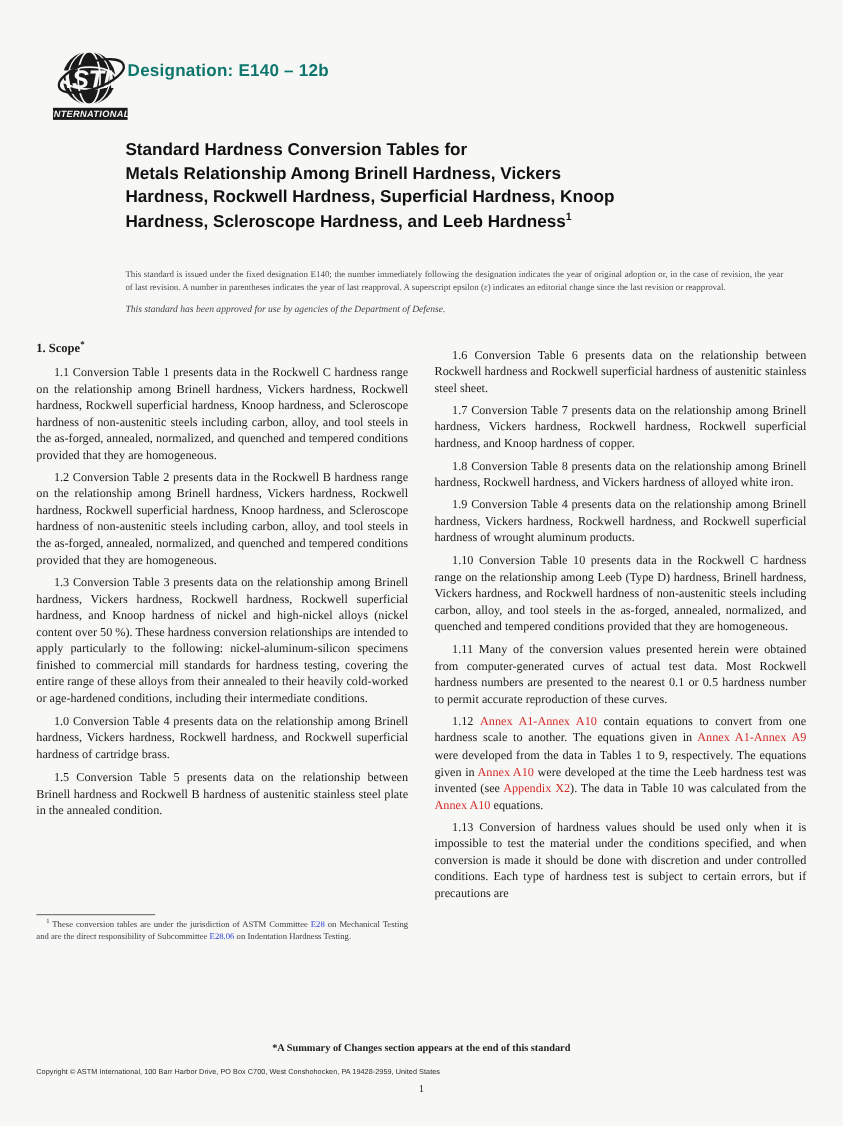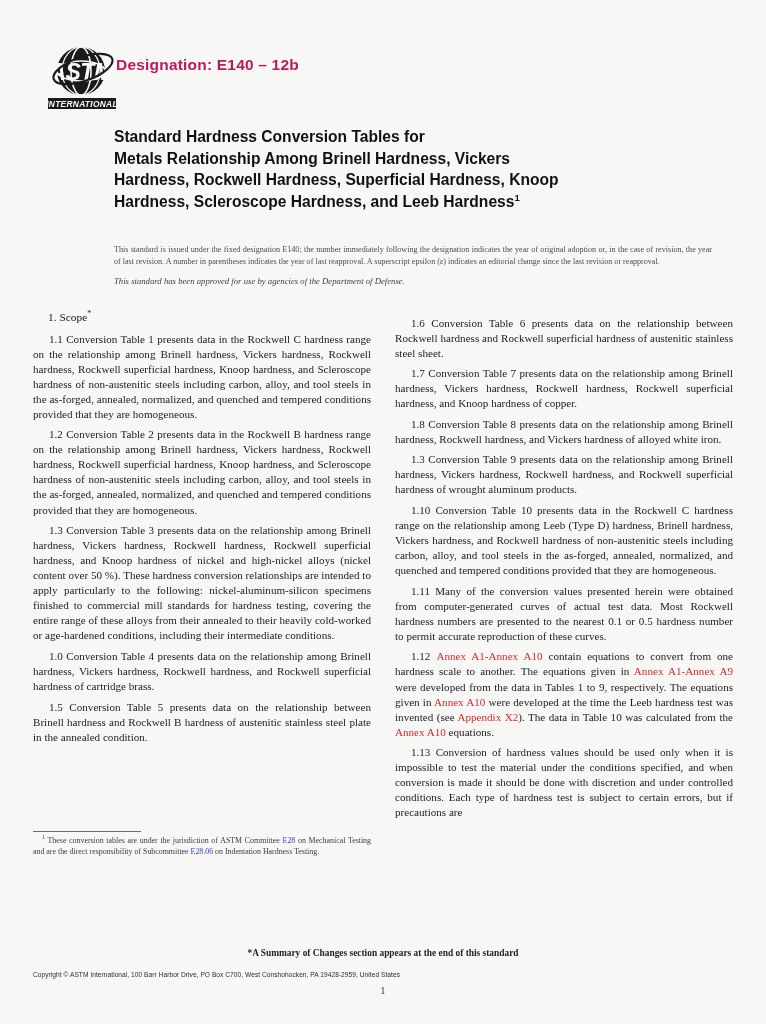--- a/index.html
+++ b/index.html
@@ -34,21 +34,21 @@
   }
   .logo-svg { display: block; }
   .designation {
     position: absolute;
     left: 68px;
     top: 16px;
     font-family: "Liberation Sans", sans-serif;
     font-weight: bold;
     font-size: 15.5px;
     letter-spacing: 0.2px;
-    color: #be185d;
+    color: #0f766e;
   }
 
   
   .title-block {
     position: absolute;
     left: 114px;
     top: 126px;
     width: 600px;
     font-family: "Liberation Sans", sans-serif;
     font-weight: bold;
@@ -94,23 +94,23 @@
     width: 338px;
     font-size: 11.1px;
     line-height: 15.05px;
     text-align: justify;
     color: #1b1b1b;
   }
   .col-left  { left: 0; }
   .col-right { left: 362px; }
 
   h2.scope-head {
-    margin: 0 0 1px 15px;
+    margin: 0 0 1px 0;
     font-size: 11.4px;
-    font-weight: normal;
+    font-weight: bold;
     line-height: 15px;
   }
   h2.scope-head sup { font-size: 8px; vertical-align: super; line-height: 0; }
 
   p.para {
     margin: 0;
     padding-top: 5.5px;
     text-indent: 16px;
     hyphens: auto;
   }
@@ -228,21 +228,21 @@
       <p class="para">1.2 Conversion Table 2 presents data in the Rockwell B hardness range on the relationship among Brinell hardness, Vickers hardness, Rockwell hardness, Rockwell superficial hardness, Knoop hardness, and Scleroscope hardness of non-austenitic steels including carbon, alloy, and tool steels in the as-forged, annealed, normalized, and quenched and tempered conditions provided that they are homogeneous.</p>
       <p class="para">1.3 Conversion Table 3 presents data on the relationship among Brinell hardness, Vickers hardness, Rockwell hardness, Rockwell superficial hardness, and Knoop hardness of nickel and high-nickel alloys (nickel content over 50 %). These hardness conversion relationships are intended to apply particularly to the following: nickel-aluminum-silicon specimens finished to commercial mill standards for hardness testing, covering the entire range of these alloys from their annealed to their heavily cold-worked or age-hardened conditions, including their intermediate conditions.</p>
       <p class="para">1.0 Conversion Table 4 presents data on the relationship among Brinell hardness, Vickers hardness, Rockwell hardness, and Rockwell superficial hardness of cartridge brass.</p>
       <p class="para">1.5 Conversion Table 5 presents data on the relationship between Brinell hardness and Rockwell B hardness of austenitic stainless steel plate in the annealed condition.</p>
     </div>
 
     <div class="col col-right">
       <p class="para">1.6 Conversion Table 6 presents data on the relationship between Rockwell hardness and Rockwell superficial hardness of austenitic stainless steel sheet.</p>
       <p class="para">1.7 Conversion Table 7 presents data on the relationship among Brinell hardness, Vickers hardness, Rockwell hardness, Rockwell superficial hardness, and Knoop hardness of copper.</p>
       <p class="para">1.8 Conversion Table 8 presents data on the relationship among Brinell hardness, Rockwell hardness, and Vickers hardness of alloyed white iron.</p>
-      <p class="para">1.3 Conversion Table 9 presents data on the relationship among Brinell hardness, Vickers hardness, Rockwell hardness, and Rockwell superficial hardness of wrought aluminum products.</p>
+      <p class="para">1.9 Conversion Table 4 presents data on the relationship among Brinell hardness, Vickers hardness, Rockwell hardness, and Rockwell superficial hardness of wrought aluminum products.</p>
       <p class="para">1.10 Conversion Table 10 presents data in the Rockwell C hardness range on the relationship among Leeb (Type D) hardness, Brinell hardness, Vickers hardness, and Rockwell hardness of non-austenitic steels including carbon, alloy, and tool steels in the as-forged, annealed, normalized, and quenched and tempered conditions provided that they are homogeneous.</p>
       <p class="para">1.11 Many of the conversion values presented herein were obtained from computer-generated curves of actual test data. Most Rockwell hardness numbers are presented to the nearest 0.1 or 0.5 hardness number to permit accurate reproduction of these curves.</p>
 
       <p class="para"><span>1.12</span>&nbsp;<a class="xref" href="#">Annex A1-Annex A10</a><span> contain equations to convert from one hardness scale to another. The equations given in </span><a class="xref" href="#">Annex A1-Annex A9</a><span> were developed from the data in Tables 1 to 9, respectively. The equations given in </span><a class="xref" href="#">Annex A10</a><span> were developed at the time the Leeb hardness test was invented (see </span><a class="xref" href="#">Appendix X2</a><span>). The data in Table 10 was calculated from the </span><a class="xref" href="#">Annex A10</a><span> equations.</span></p>
 
       <p class="para">1.13 Conversion of hardness values should be used only when it is impossible to test the material under the conditions specified, and when conversion is made it should be done with discretion and under controlled conditions. Each type of hardness test is subject to certain errors, but if precautions are</p>
     </div>
   </div>
 
   <div class="footnote">

